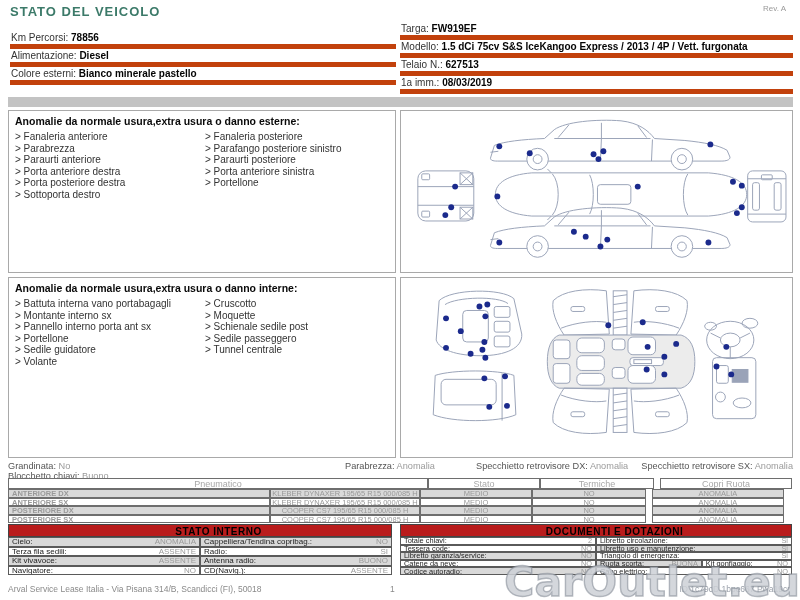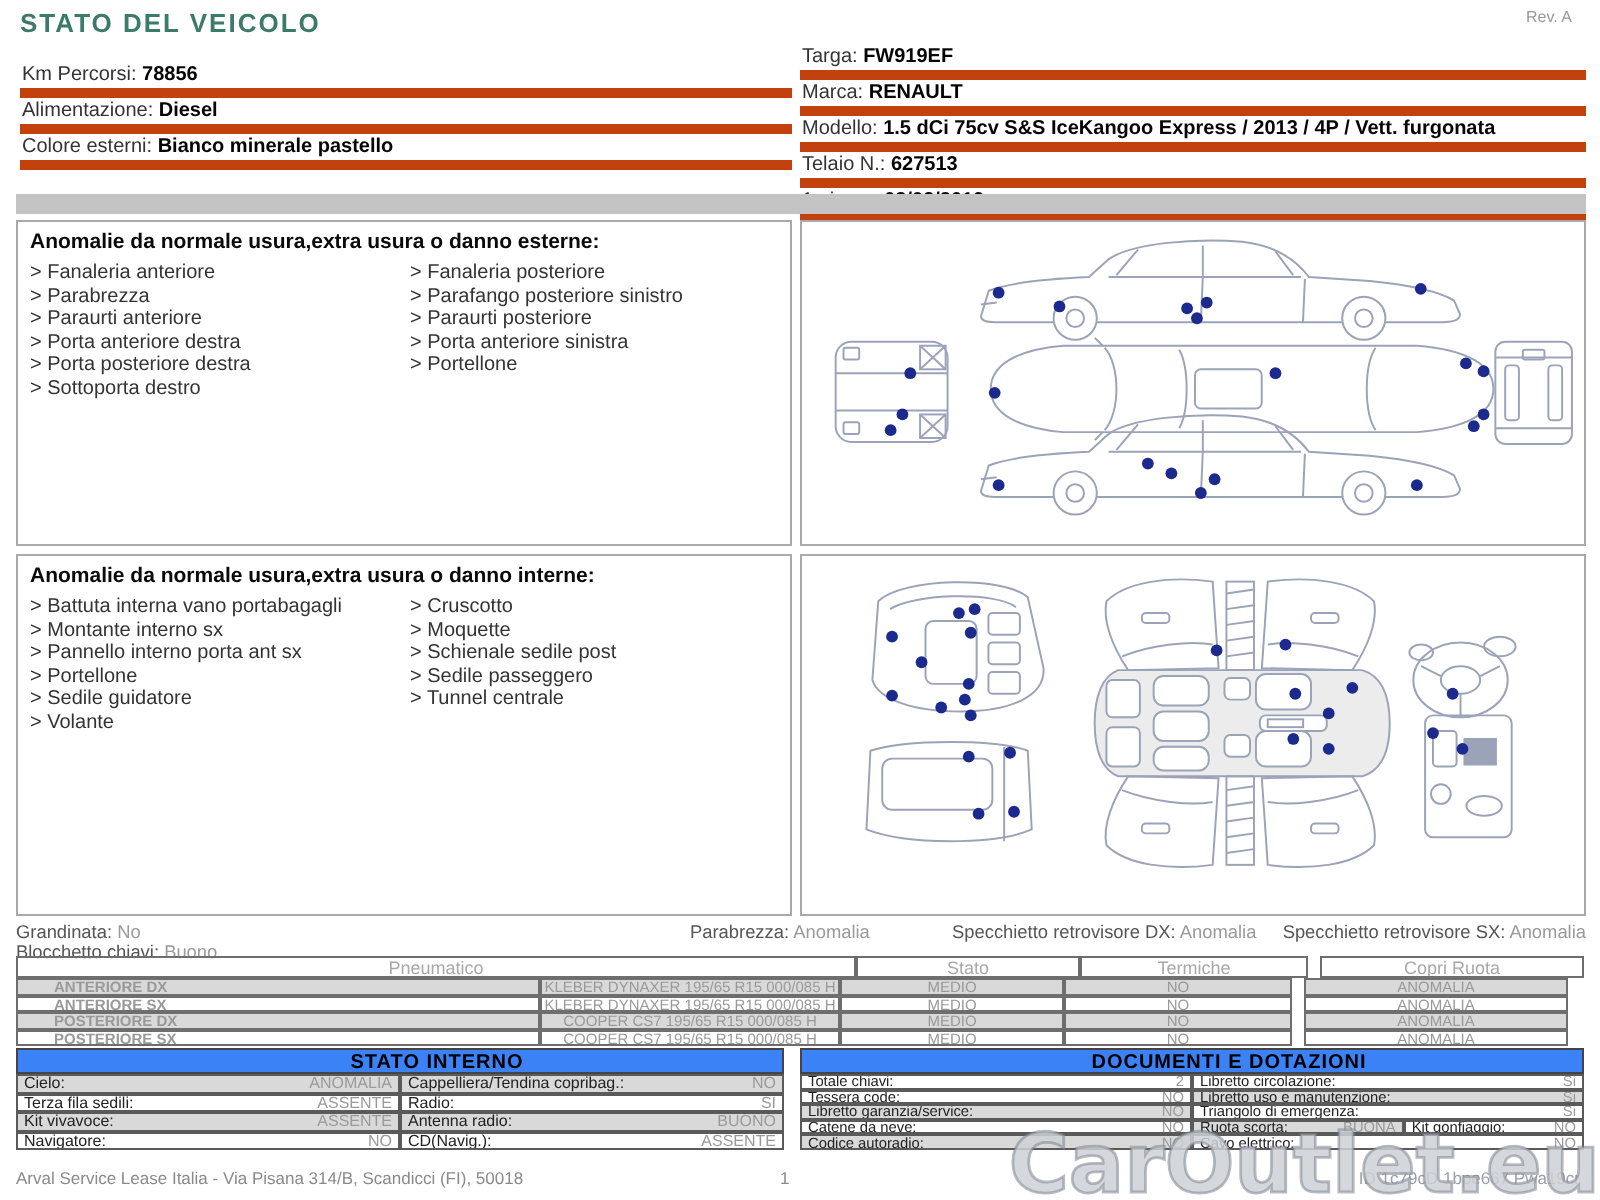--- a/index.html
+++ b/index.html
@@ -32,27 +32,27 @@
   .tires{position:absolute;left:8px;top:478px;width:784px;}
   .thead,.trow{display:flex;}
   .thead{height:11px;}
   .trow{height:8.5px;}
   .tcell{box-sizing:border-box;border:1px solid #6e6e6e;overflow:hidden;white-space:nowrap;
          text-align:center;}
   .thead .tcell{color:#a8a8a8;font-size:9px;line-height:10px;}
   .trow .tcell{color:#999;font-size:7.5px;line-height:8px;}
   .tgap{width:6px;}
   .w-pneu{width:420px;}.w-stato{width:112px;}.w-term{width:114px;}.w-copri{width:132px;}
-  .c-pos{width:262px;text-align:left;font-weight:bold;color:#111;font-size:8px;padding-left:18px;}
+  .c-pos{width:262px;text-align:left;font-weight:bold;color:#111;font-size:8px;padding-left:3px;}
   .c-tire{width:150px;}.c-stato{width:112px;}.c-term{width:114px;}.c-copri{width:132px;}
   .trow.shade .tcell{background:#d9d9d9;}
   .ktable{position:absolute;top:524px;box-sizing:border-box;}
   .ktable.si{left:8px;width:384px;}
   .ktable.dd{left:400px;width:392px;}
-  .khead{height:13px;line-height:13px;background:#3b82f6;border:1px solid #444;box-sizing:border-box;
+  .khead{height:13px;line-height:13px;background:#b91c1c;border:1px solid #444;box-sizing:border-box;
          font-size:10px;font-weight:bold;text-align:center;letter-spacing:.5px;color:#000;padding-left:37px;}
   .krow{display:flex;}
   .si .krow{height:9.5px;font-size:8px;}
   .dd .krow{height:7.6px;font-size:7.4px;}
   .kcell{box-sizing:border-box;border:1px solid #5a5a5a;width:50%;display:flex;
          justify-content:space-between;align-items:center;padding:0 3px;overflow:hidden;white-space:nowrap;}
   .kcell.shade{background:#d9d9d9;}
   .kl{color:#222;}.kv{color:#9a9a9a;}
   .krow.three .kcell:nth-child(1){width:50%;}
   .krow.three .kcell:nth-child(2){width:27%;}
@@ -73,21 +73,20 @@
   <h1 class="title" style="color: rgb(60, 122, 105);">STATO DEL VEICOLO</h1>
   <div class="rev">Rev. A</div>
 
   <div class="hfields left">
       <div class="field"><span class="flabel">Km Percorsi: </span><span class="fvalue">78856</span></div>
       <div class="field"><span class="flabel">Alimentazione: </span><span class="fvalue">Diesel</span></div>
       <div class="field"><span class="flabel">Colore esterni: </span><span class="fvalue">Bianco minerale pastello</span></div>
     </div>
   <div class="hfields right">
       <div class="field"><span class="flabel">Targa: </span><span class="fvalue">FW919EF</span></div>
-      <div class="field"><span class="flabel">Marca: </span><span class="fvalue">RENAULT</span></div>
       <div class="field"><span class="flabel">Modello: </span><span class="fvalue">1.5 dCi 75cv S&amp;S IceKangoo Express / 2013 / 4P / Vett. furgonata</span></div>
       <div class="field"><span class="flabel">Telaio N.: </span><span class="fvalue">627513</span></div>
       <div class="field"><span class="flabel">1a imm.: </span><span class="fvalue">08/03/2019</span></div>
     </div>
 
   <div class="band"></div>
 
   <div class="box ext-anom">
     <div class="btitle">Anomalie da normale usura,extra usura o danno esterne:</div>
     <div class="cols">

